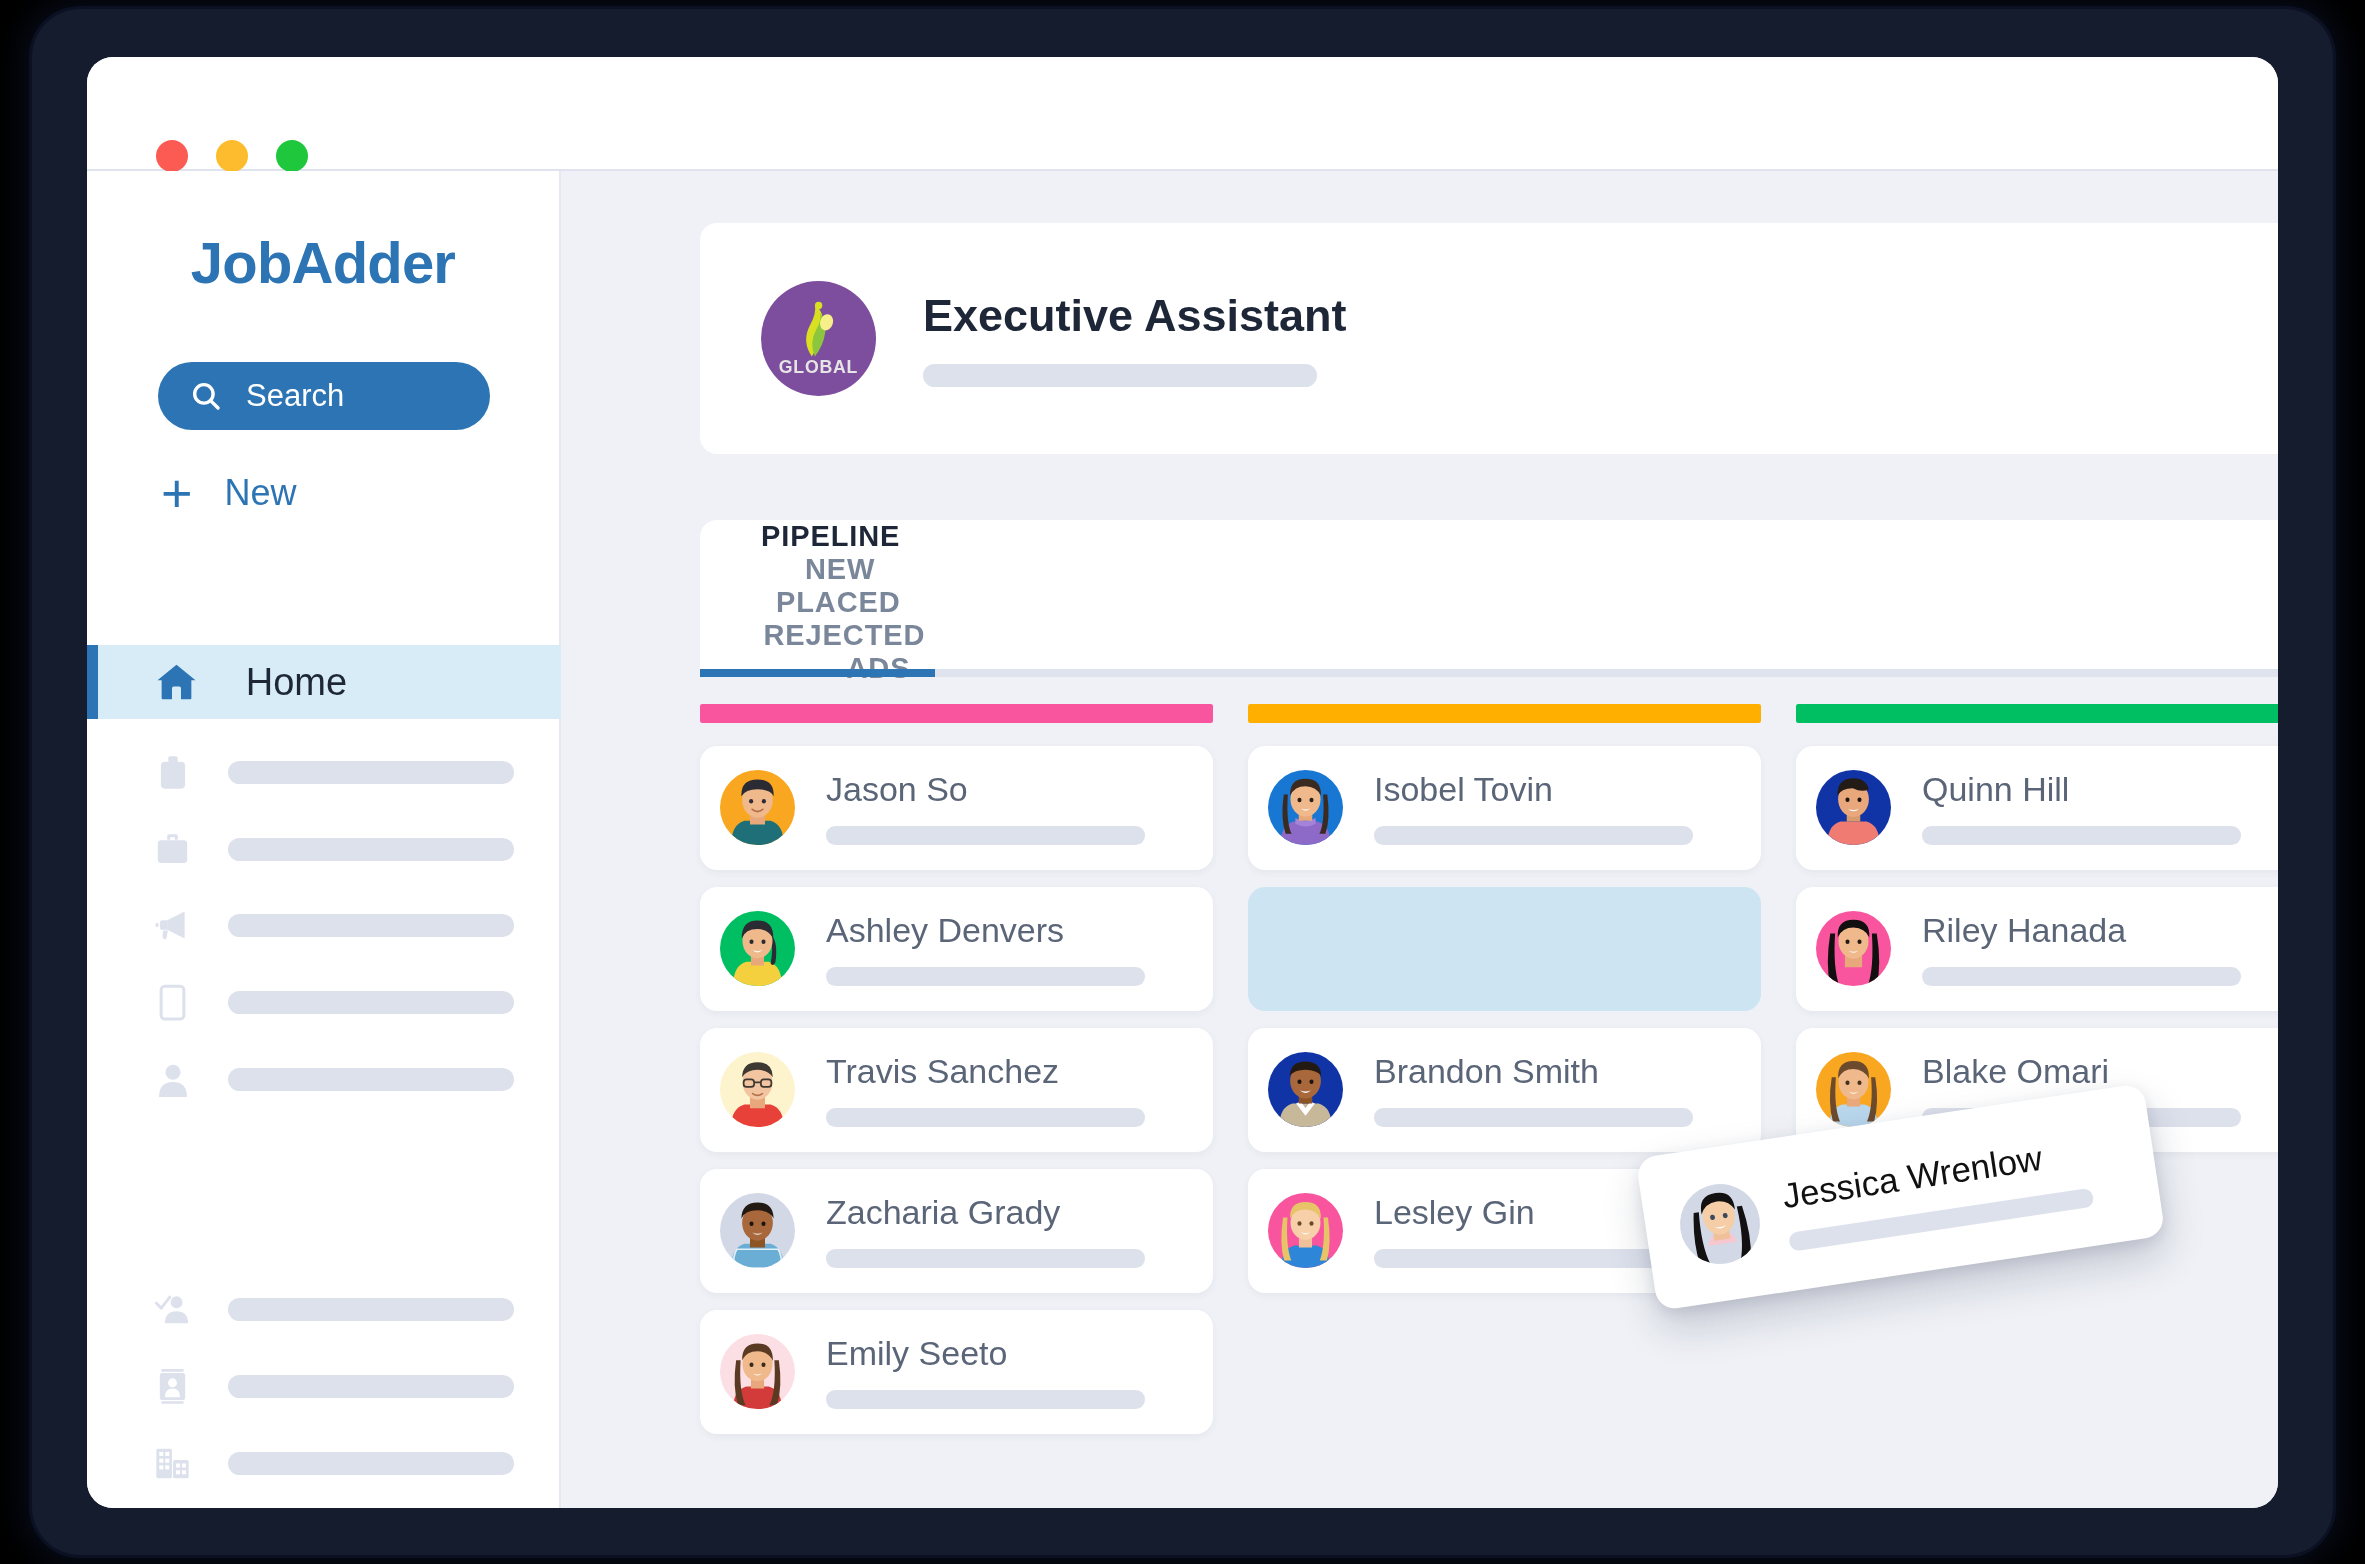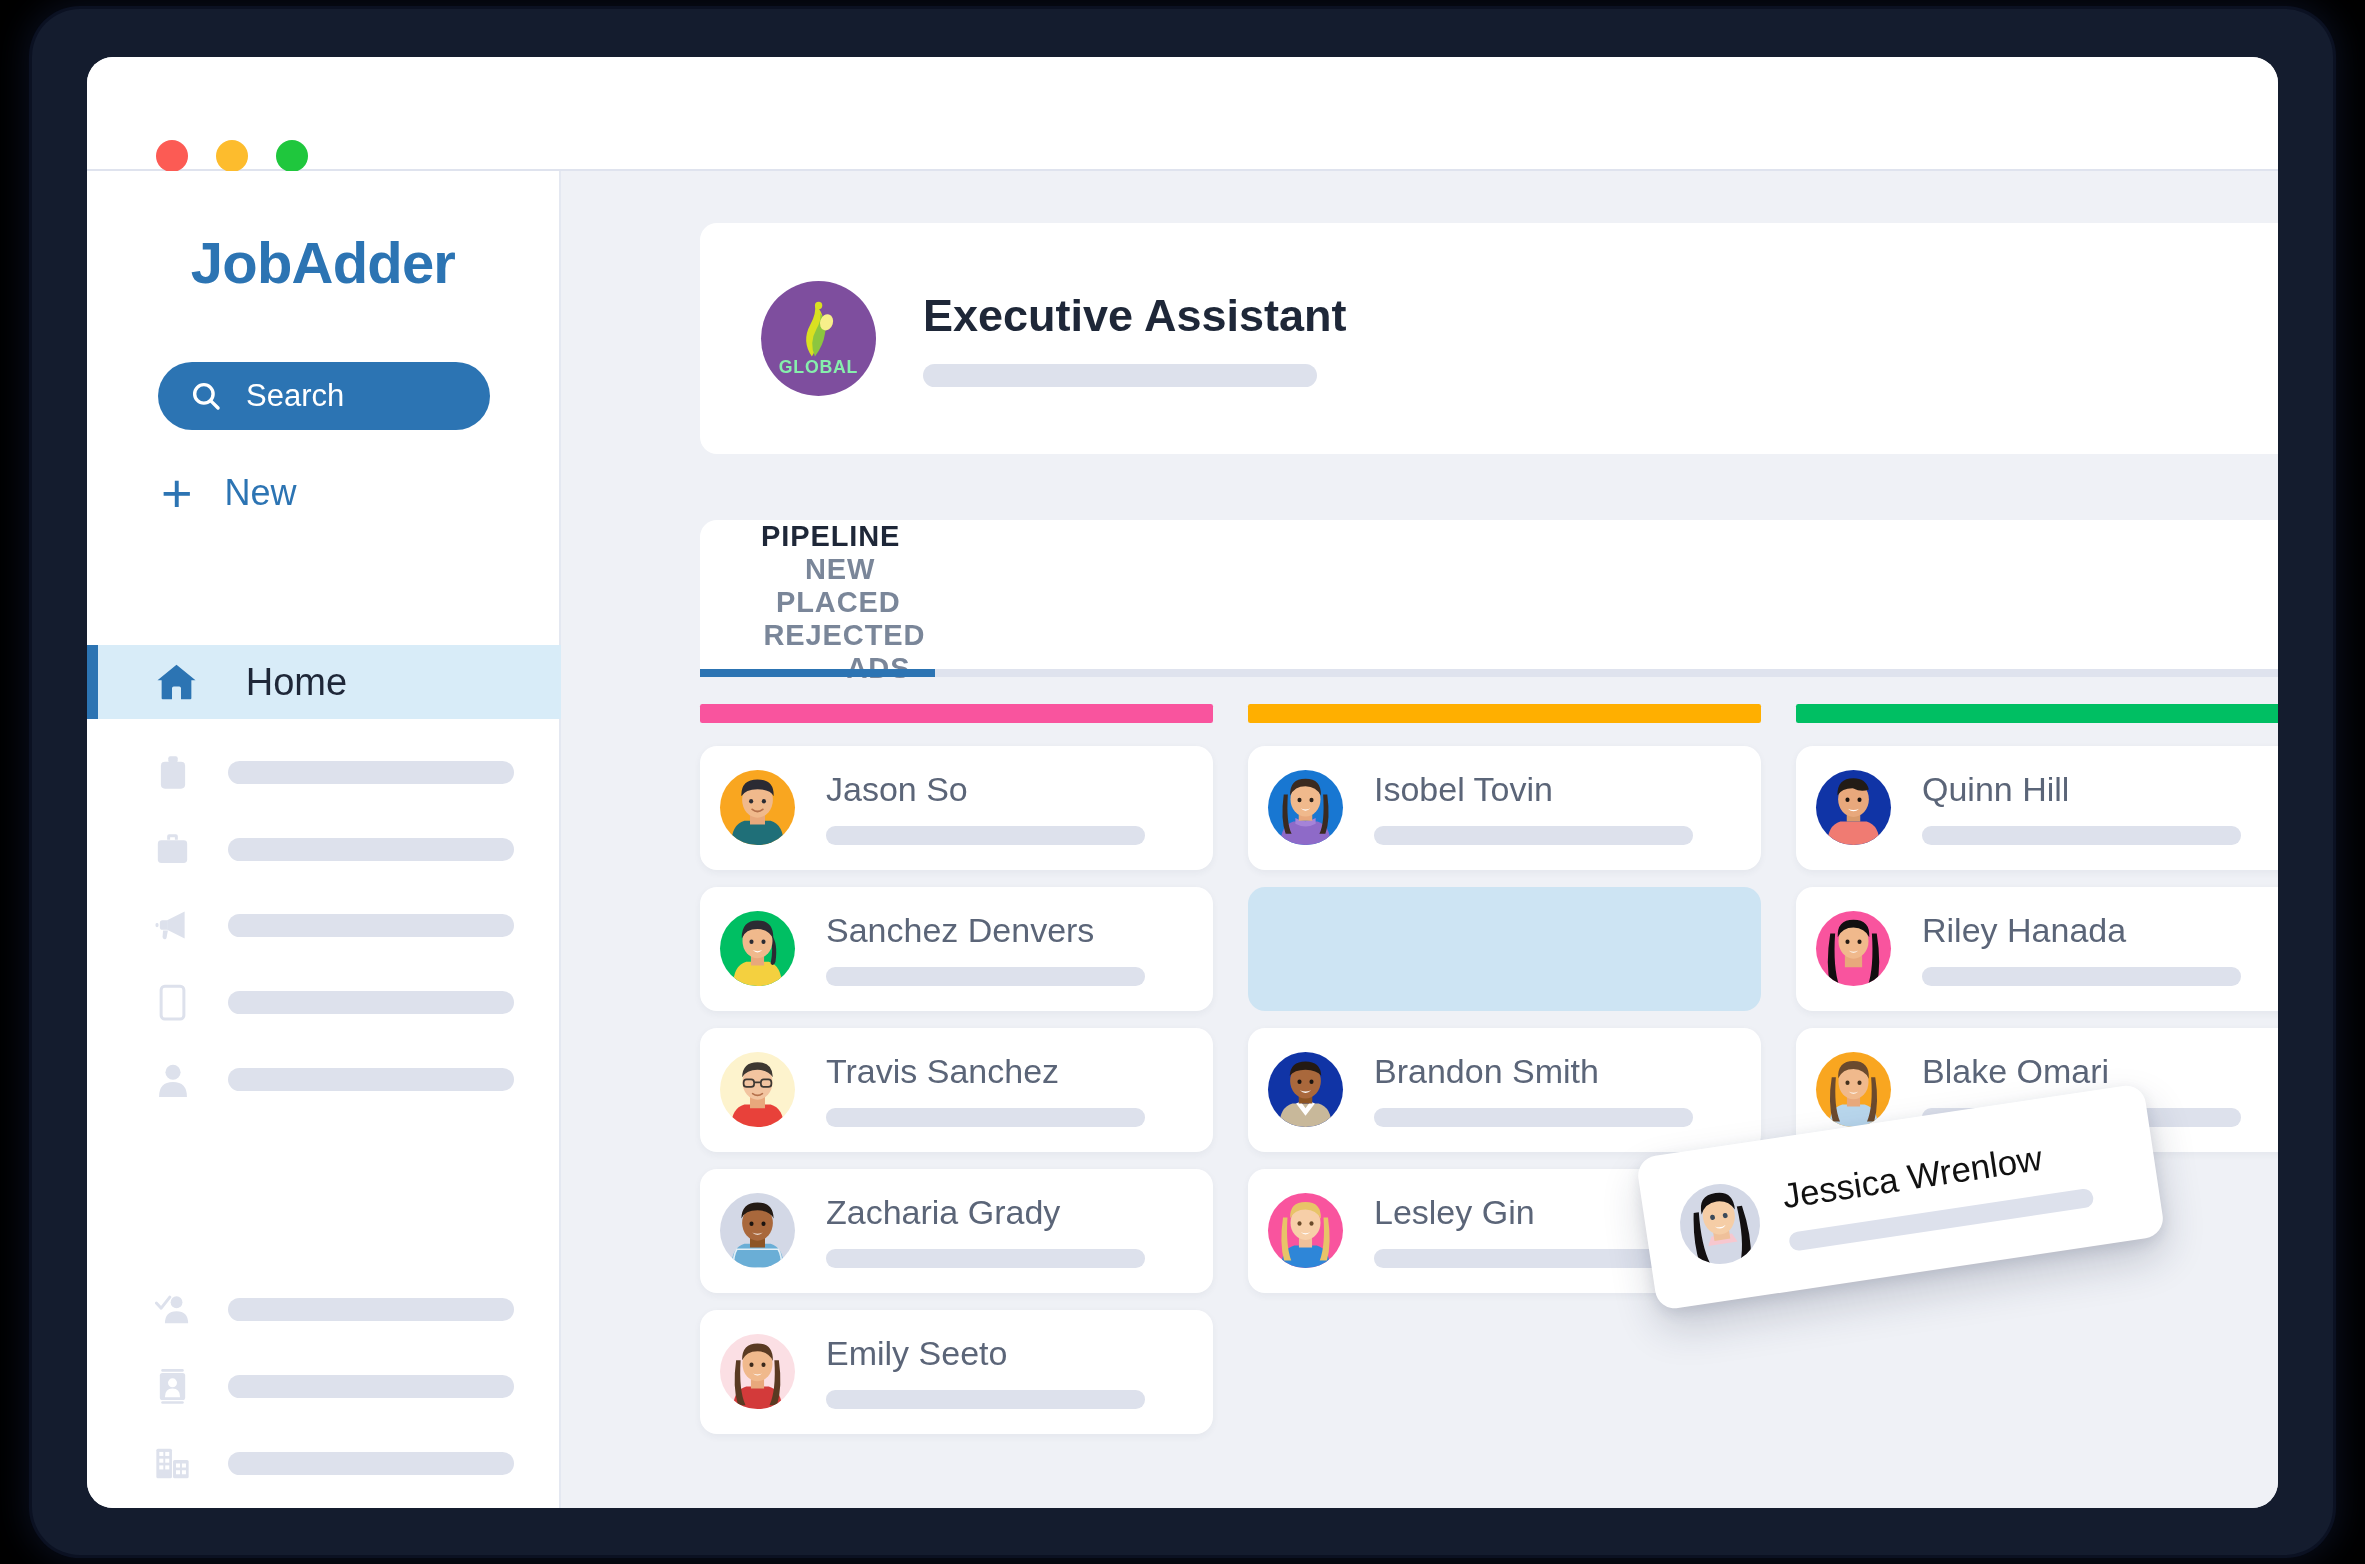--- a/index.html
+++ b/index.html
@@ -156,21 +156,21 @@
     width: 115px; height: 115px;
     border-radius: 50%;
     background: #7e4e9e;
     position: relative;
     flex: none;
   }
   .company-logo .logo-text {
     position: absolute;
     left: 0; right: 0; bottom: 18.4px;
     text-align: center;
-    color: #86efac;
+    color: #e5e5e5;
     font-size: 17.7px;
     font-weight: 700;
     letter-spacing: 0.8px;
   }
   .company-logo .flame { position: absolute; left: 31px; top: 18.4px; }
   .job-meta { margin-left: 47px; }
   .job-title {
     font-size: 45px;
     font-weight: 700;
     color: #1e2738;
@@ -495,21 +495,21 @@
                   <path d="M16.5 22 L23.5 22 L23.5 29 L16.5 29 Z" fill="#e8a87c"></path>
                   <path d="M27.6 13 Q31 17 29.6 27 Q28.6 30 27 28 Q28.6 20 27 15 Z" fill="#2b2b33"></path>
                   <ellipse cx="20" cy="16" rx="8" ry="9.2" fill="#f0b98c"></ellipse>
                   <path d="M11.6 14.6 Q11.4 5 20 5 Q28.8 5 28.4 15 Q26 9.8 20 9.6 Q13.6 9.6 11.6 14.6 Z" fill="#2b2b33"></path>
                   <ellipse cx="16.8" cy="16.4" rx="1.1" ry="1.2" fill="#2b2b33"></ellipse>
                   <ellipse cx="23.2" cy="16.4" rx="1.1" ry="1.2" fill="#2b2b33"></ellipse>
                   <path d="M17.4 20.8 Q20 23.4 22.6 20.8 Q20 22 17.4 20.8 Z" fill="#ffffff"></path>
                 </svg>
               </div>
               <div class="cand-meta">
-                <div class="cand-name">Sanchez Denvers</div>
+                <div class="cand-name">Ashley Denvers</div>
                 <div class="cand-bar"></div>
               </div>
             </div>
 
             <div class="cand-card">
               <div class="avatar" style="background:#fdf3cd">
                 <svg width="75" height="75" viewBox="0 0 40 40">
                   <path d="M6 40 Q6 30 13 28 L27 28 Q34 30 34 40 Z" fill="#e8413a"></path>
                   <path d="M16 22 L24 22 L24 30 L16 30 Z" fill="#e8a87c"></path>
                   <ellipse cx="20" cy="16" rx="8" ry="9.4" fill="#f2c4a0"></ellipse>

